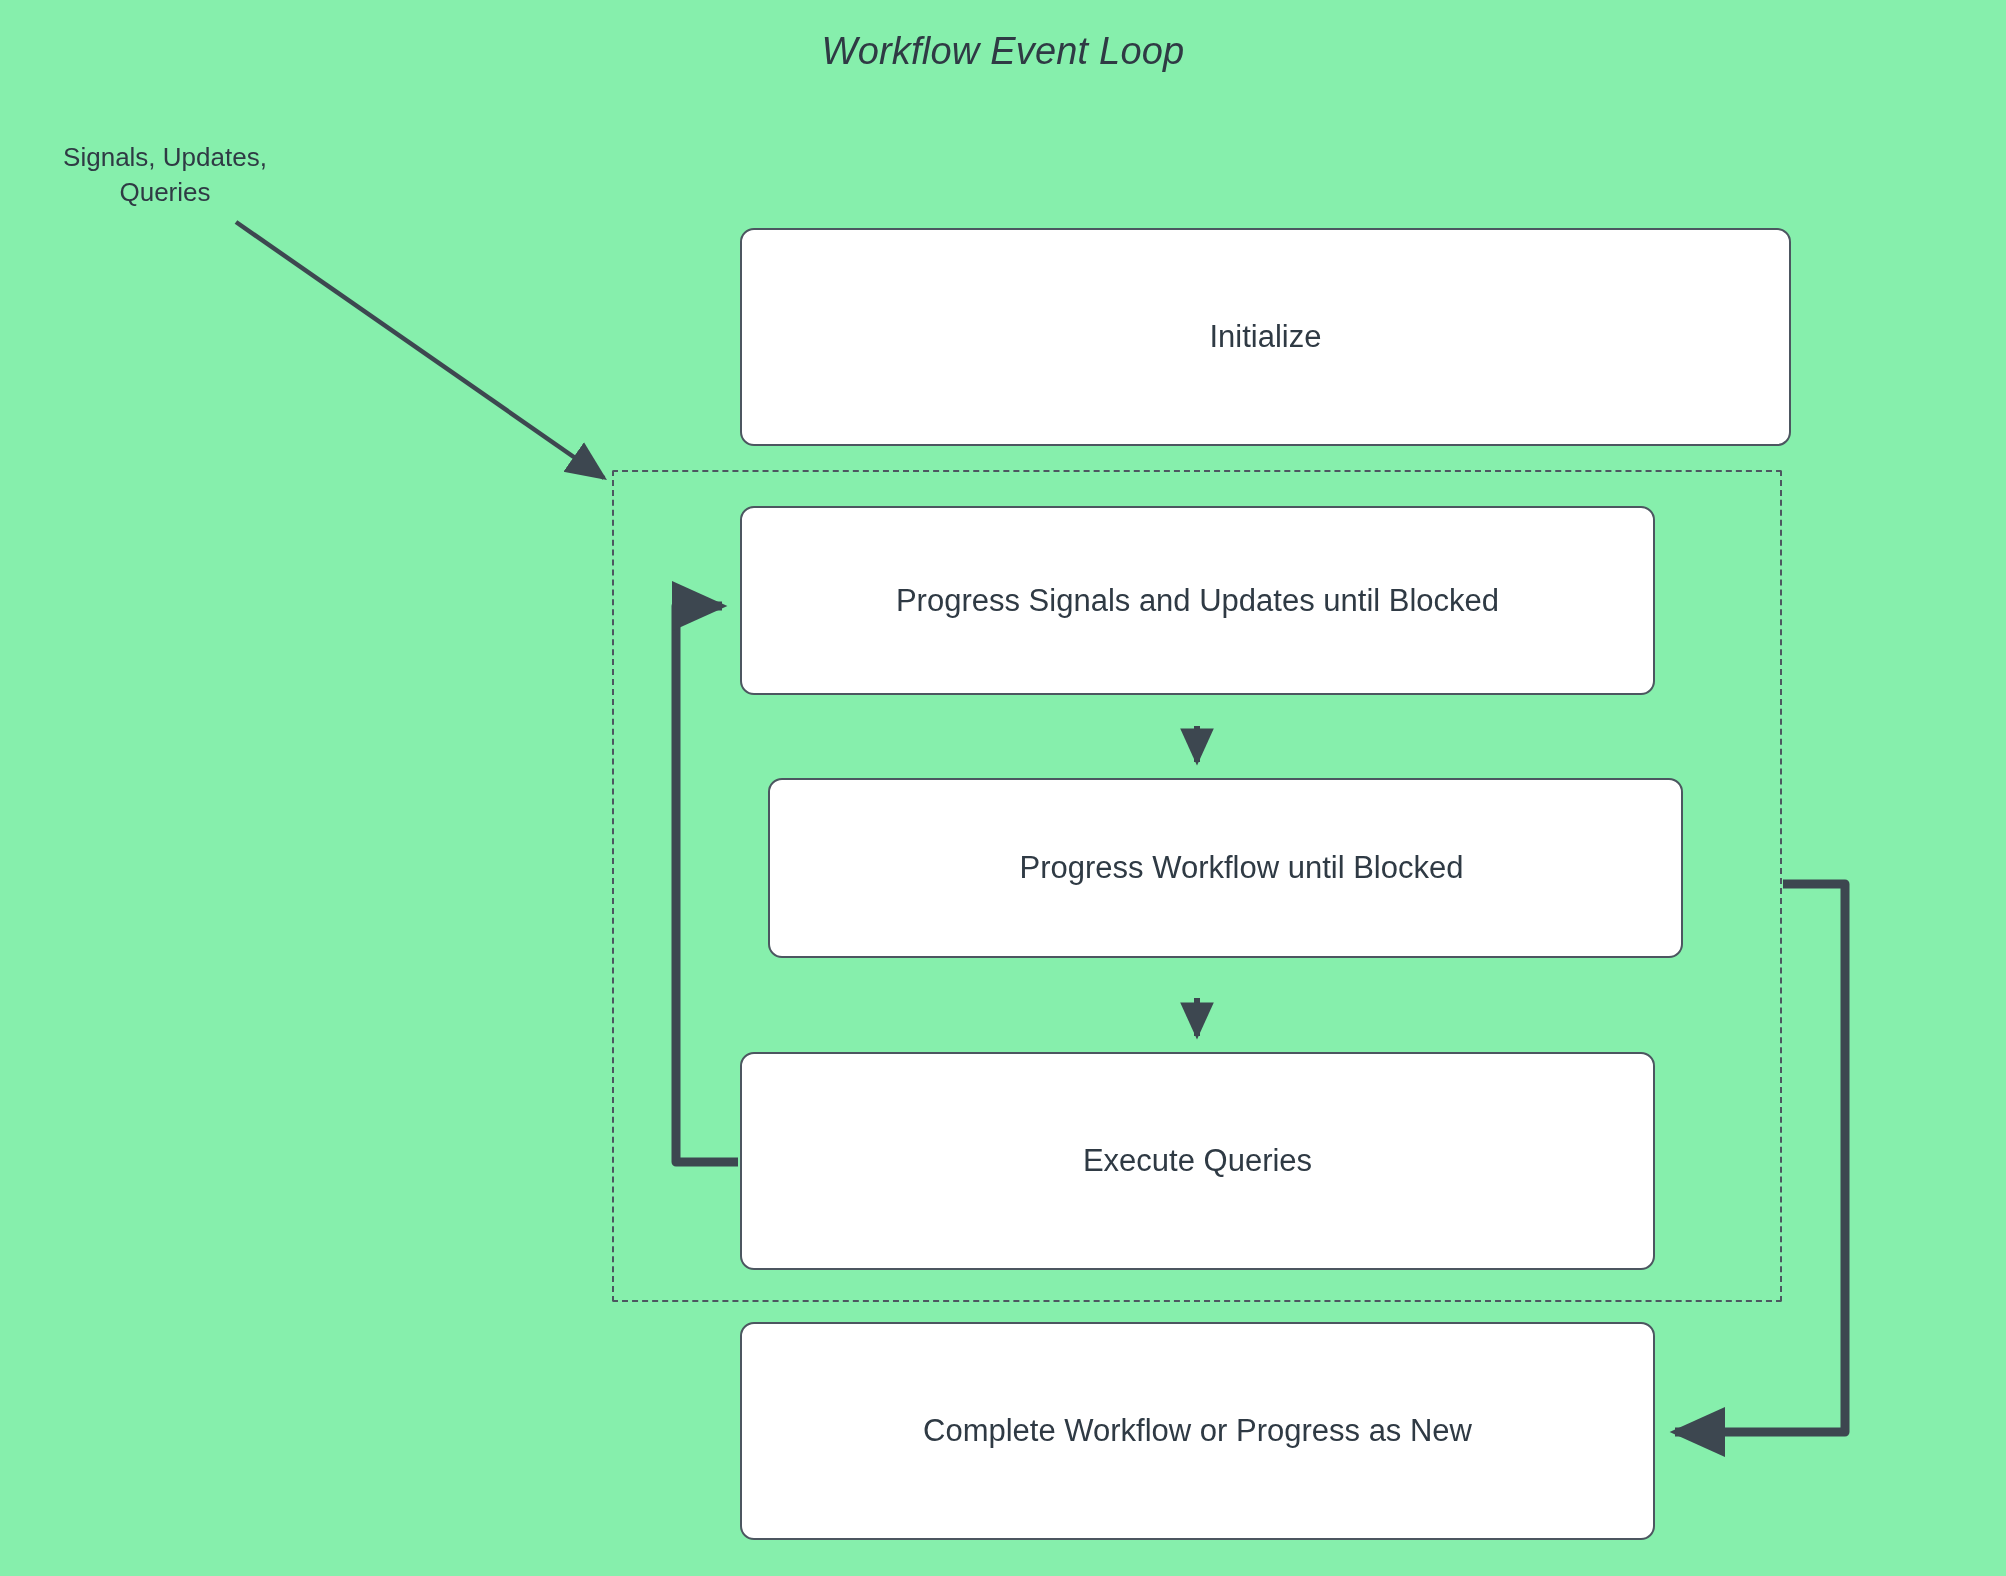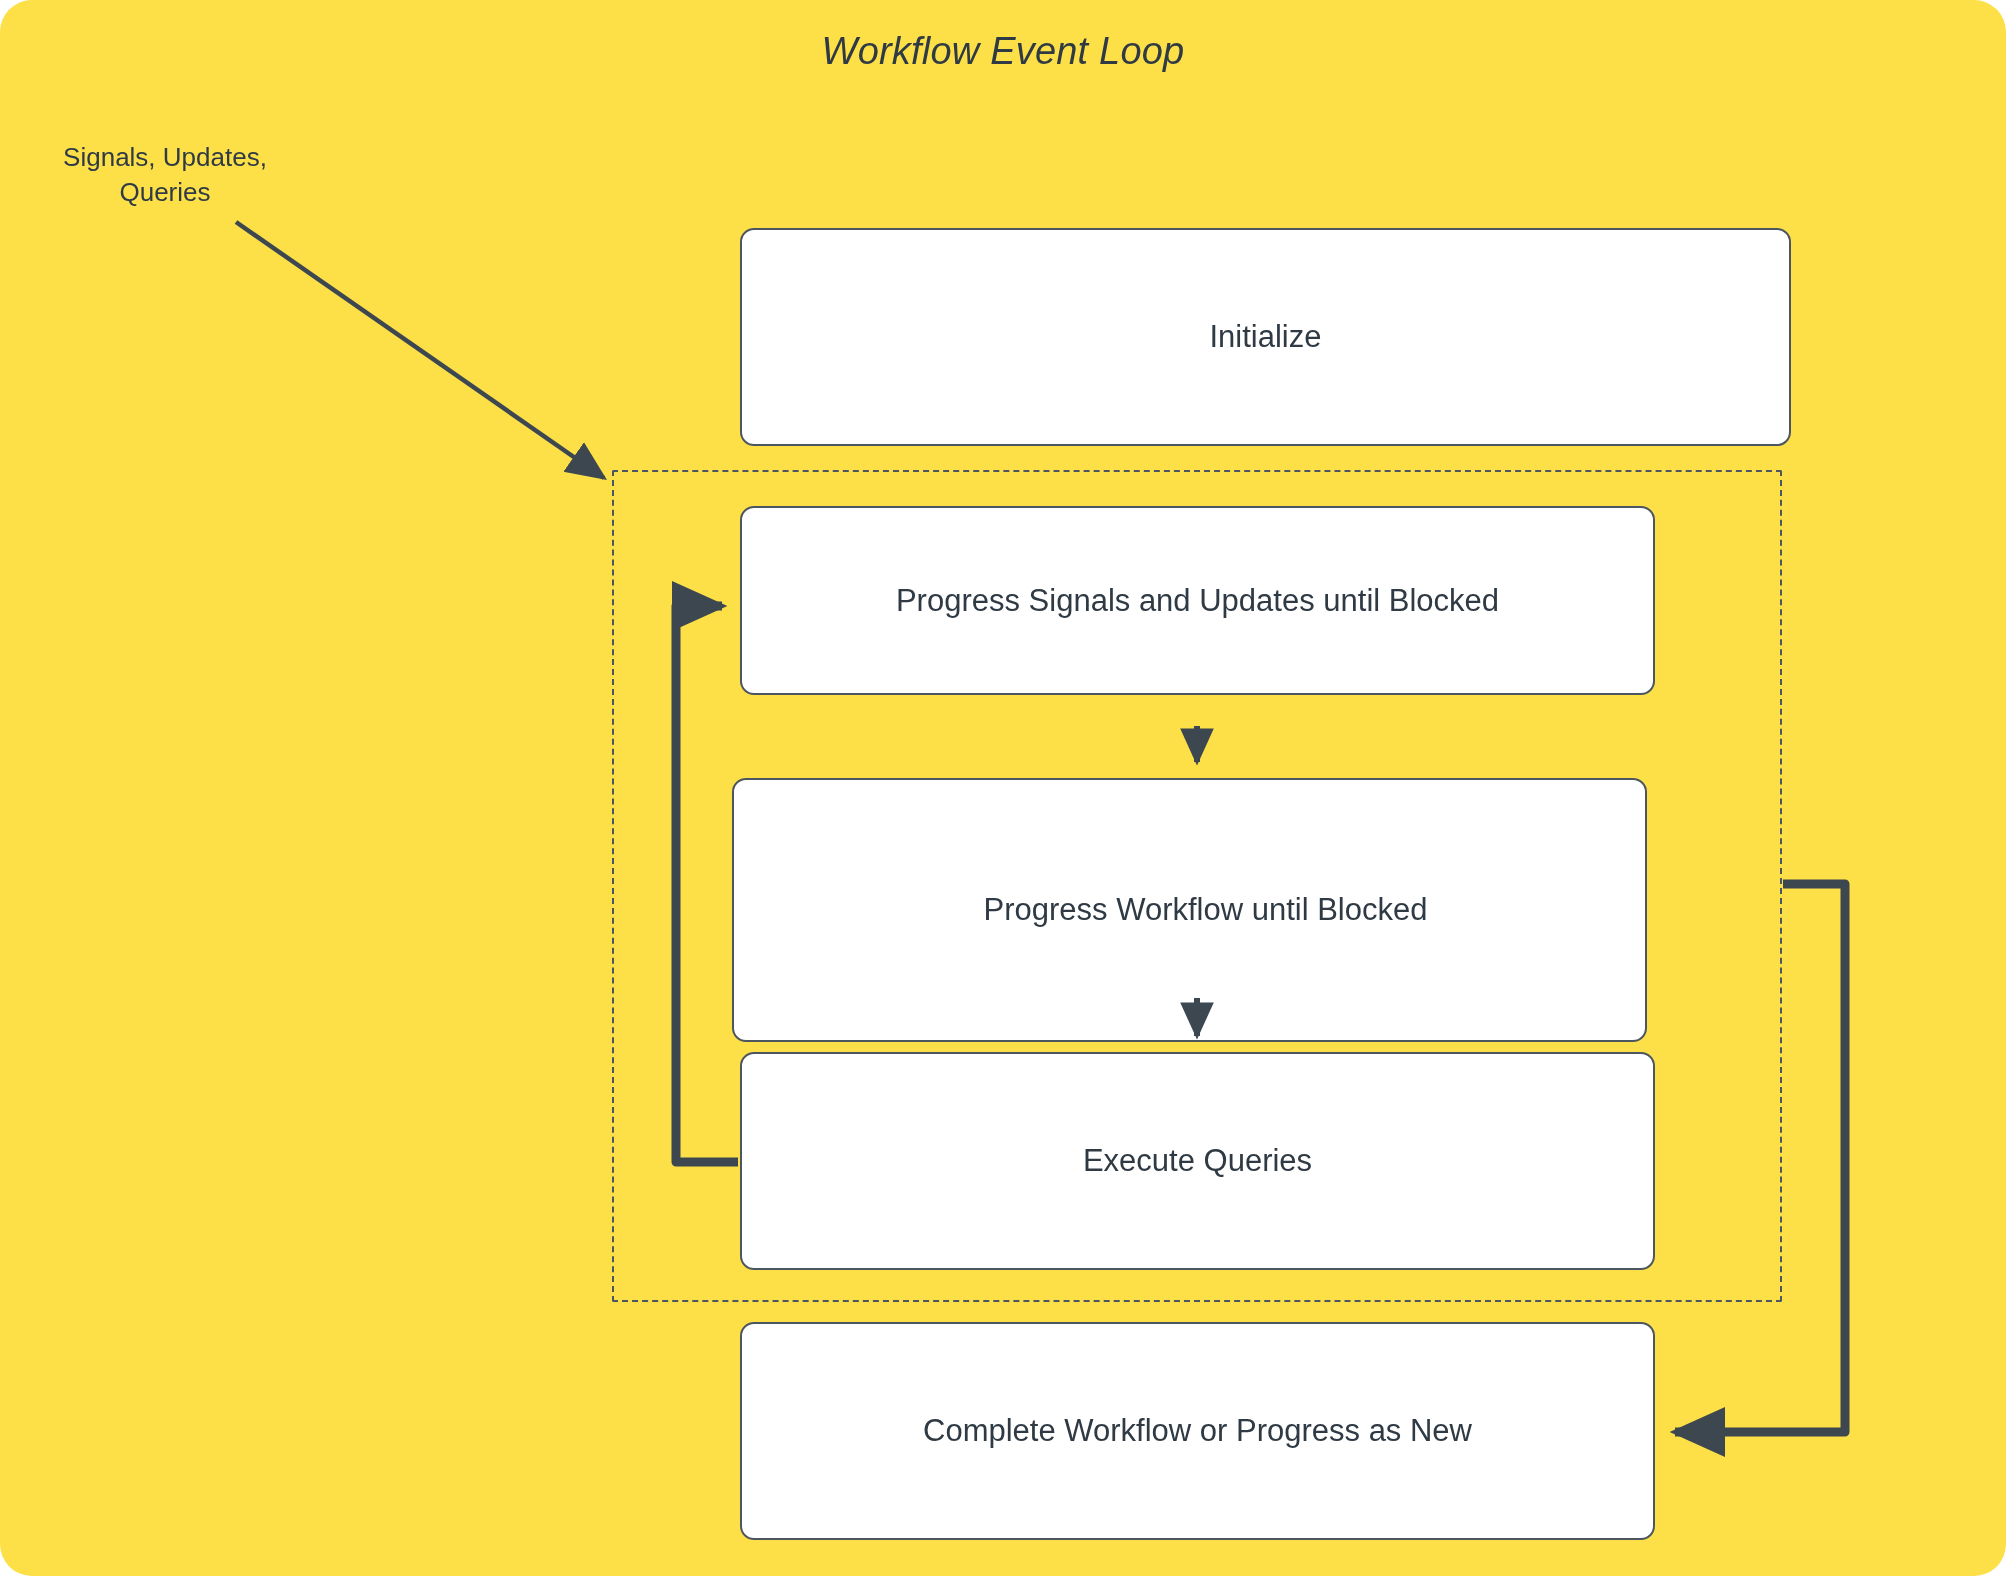--- a/index.html
+++ b/index.html
@@ -4,24 +4,23 @@
 <style>
   html, body {
     margin: 0;
     padding: 0;
     background: #ffffff;
   }
   #canvas {
     position: relative;
     width: 2006px;
     height: 1576px;
-    background: #fde047;
+    background: #86efac;
     font-family: "Liberation Sans", sans-serif;
     overflow: hidden;
-    border-radius: 32px;
   }
   .title {
     position: absolute;
     left: 0;
     top: 30px;
     width: 2006px;
     text-align: center;
     font-size: 38px;
     font-style: italic;
     color: #2f3a44;
@@ -77,21 +76,21 @@
   <div class="loop-box" style="left:612px; top:470px; width:1170px; height:832px;"></div>
 
   <div class="node" style="left:740px; top:228px; width:1051px; height:218px;">
     <span>Initialize</span>
   </div>
 
   <div class="node" style="left:740px; top:506px; width:915px; height:189px;">
     <span>Progress Signals and Updates until Blocked</span>
   </div>
 
-  <div class="node" style="left:732px; top:778px; width:915px; height:264px;padding-left:32px;">
+  <div class="node" style="left:768px; top:778px; width:915px; height:180px;padding-left:32px;">
     <span>Progress Workflow until Blocked</span>
   </div>
 
   <div class="node" style="left:740px; top:1052px; width:915px; height:218px;">
     <span>Execute Queries</span>
   </div>
 
   <div class="node" style="left:740px; top:1322px; width:915px; height:218px;">
     <span>Complete Workflow or Progress as New</span>
   </div>

